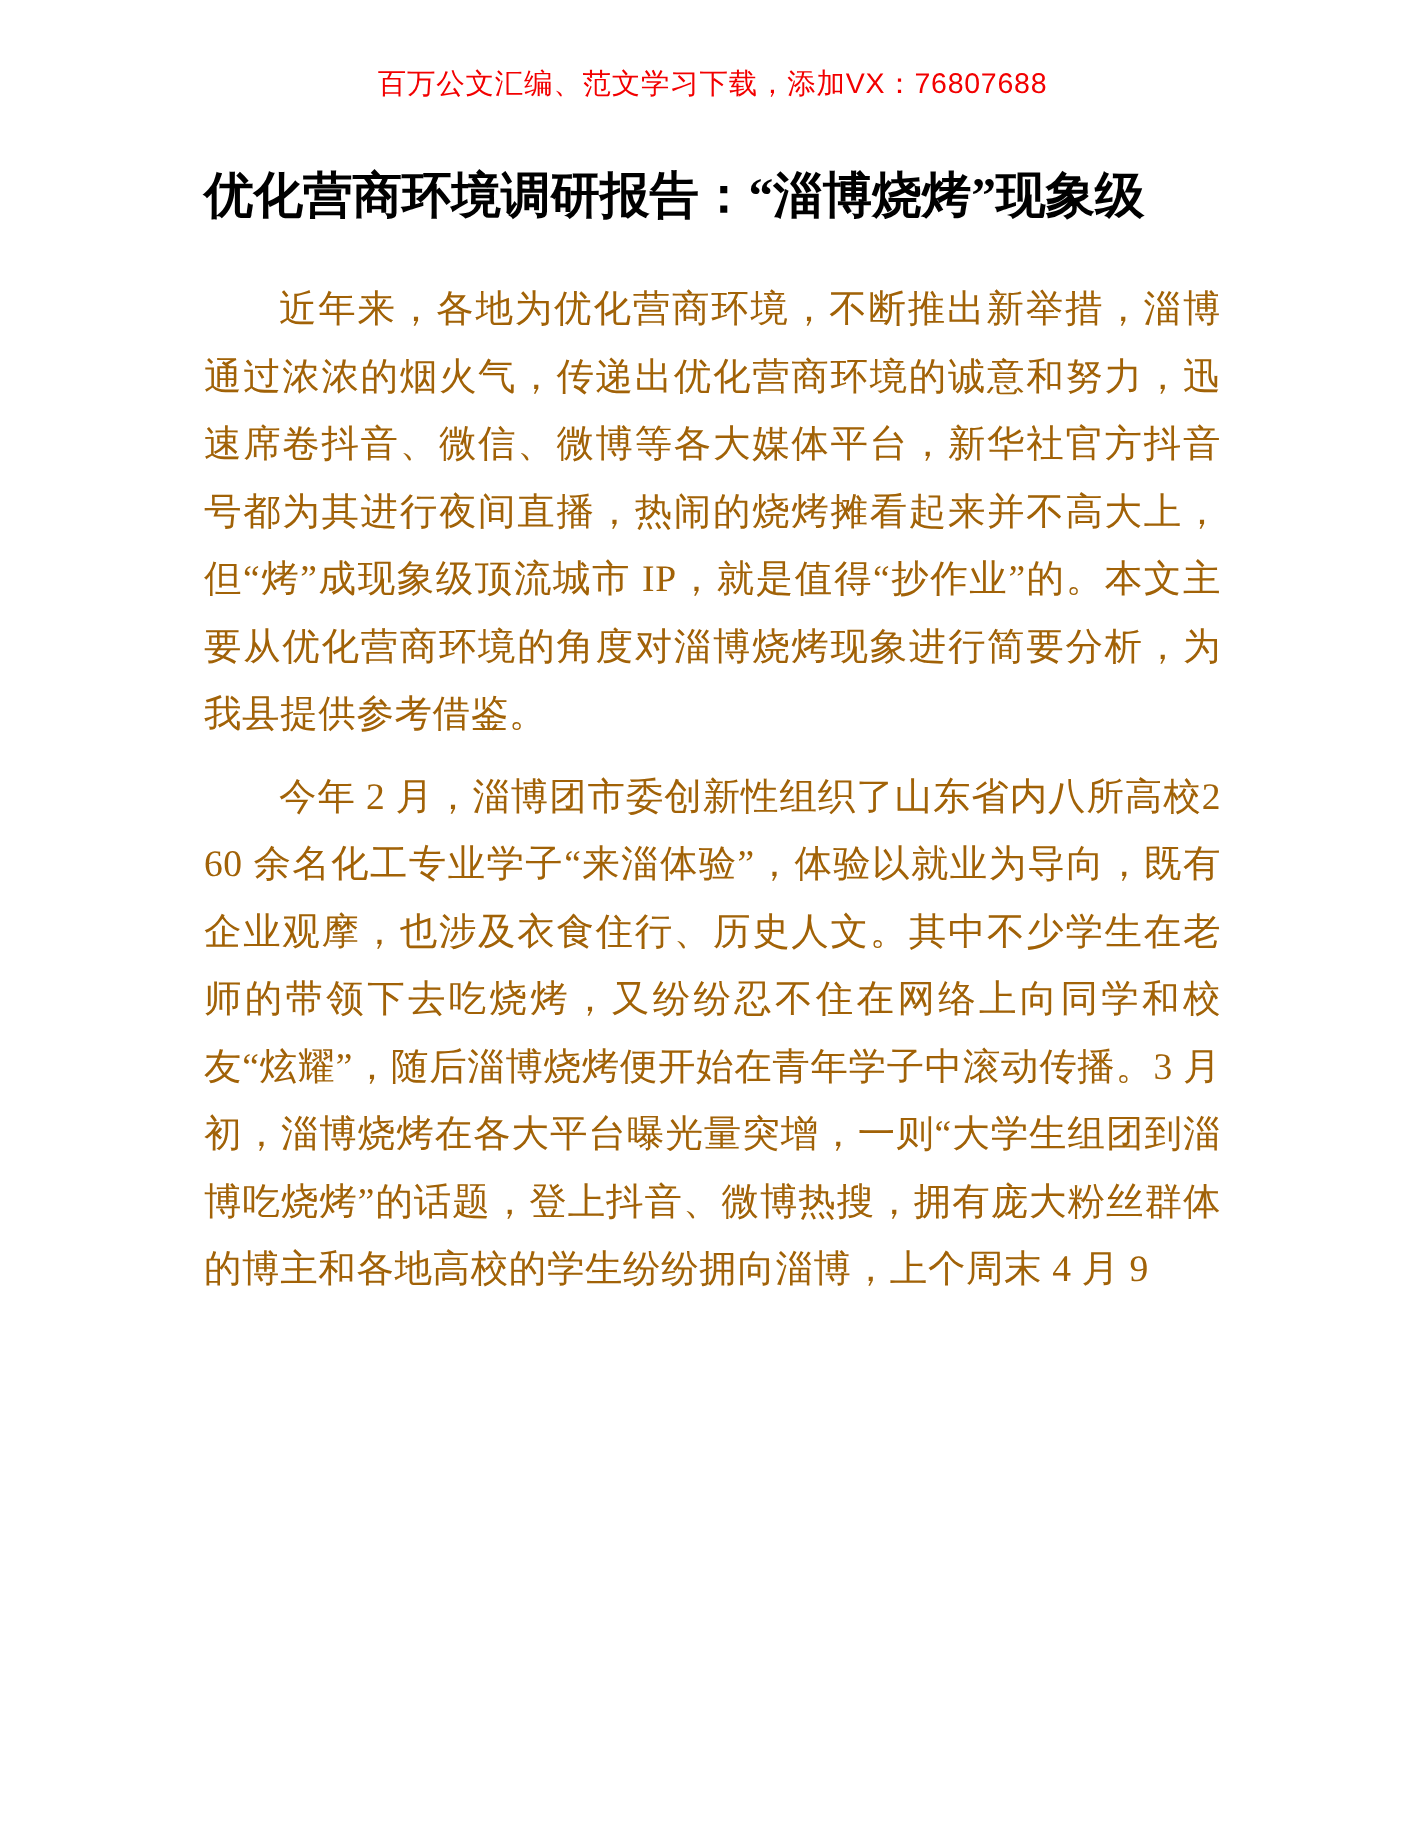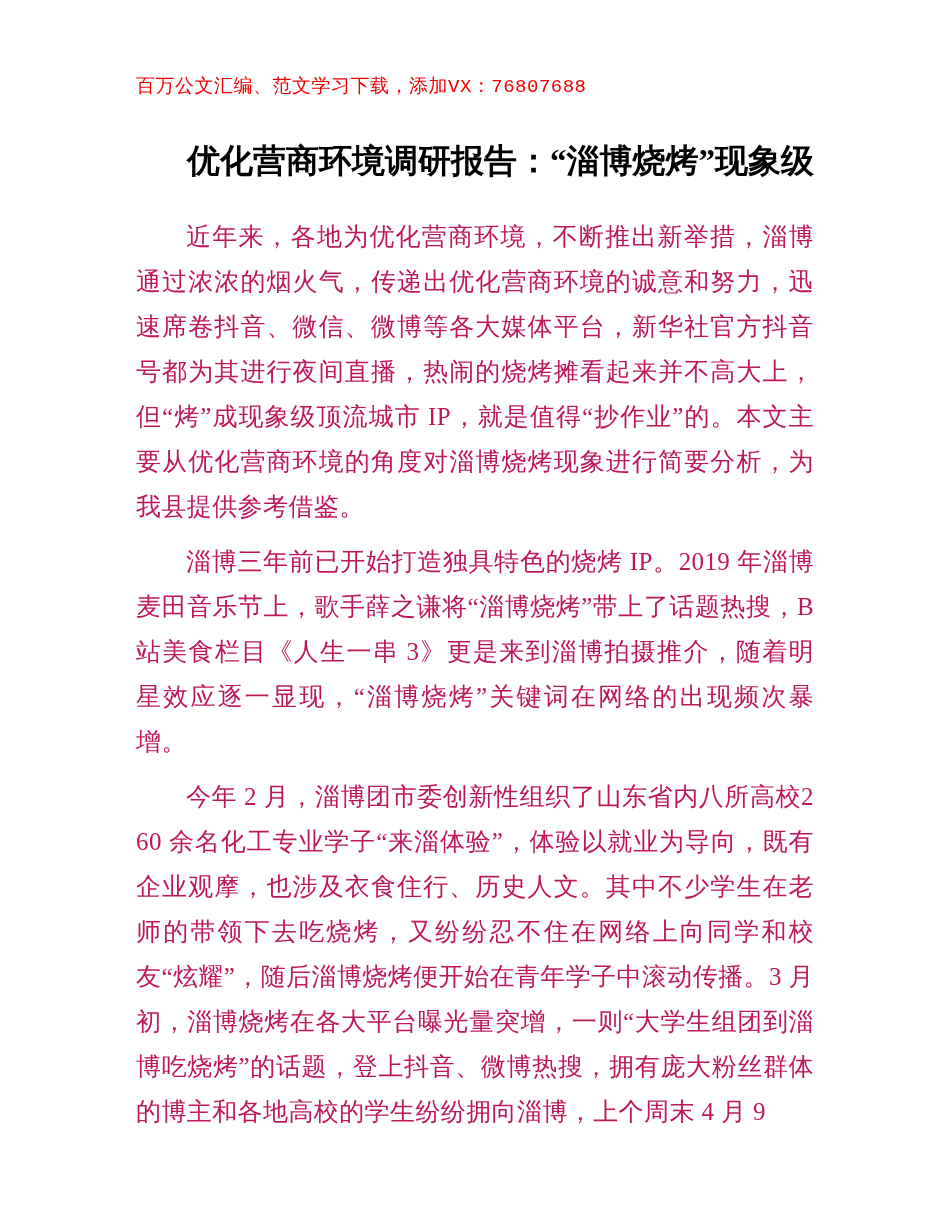--- a/index.html
+++ b/index.html
@@ -11,64 +11,62 @@
     width: 950px;
     min-height: 1230px;
     margin: 0 auto;
     box-sizing: border-box;
     background: #ffffff;
     padding: 46px 136px 60px 136px;
     font-family: "Liberation Serif", "DejaVu Serif", serif;
     color: #000000;
   }
   .promo {
-    text-align: left;
+    text-align: center;
     color: #f20000;
     font-size: 19px;
     line-height: 1.2;
     letter-spacing: 0.5px;
-    font-family: Liberation Mono, monospace;
-    margin-top: 30px;
+    font-family: Liberation Sans, sans-serif;
   }
   .title {
     margin: 36px 0 0 0;
-    text-align: right;
+    text-align: left;
     font-size: 33px;
     font-weight: bold;
     line-height: 1.62;
     color: #000000;
   }
   .title .title-line {
     display: block;
   }
   .content {
     margin-top: 26px;
   }
   .content p {
     margin: 0 0 10px 0;
     font-size: 25px;
     line-height: 45px;
     text-align: justify;
     text-justify: inter-ideograph;
     text-indent: 2em;
     letter-spacing: 0.4px;
     word-break: break-all;
-    color: #be185d;
+    color: #a16207;
   }
 </style>
 </head>
 <body>
 
 <div class="page">
 
   <div class="promo">百万公文汇编、范文学习下载，添加VX：76807688</div>
 
   <h1 class="title">
     <span class="title-line">优化营商环境调研报告：“淄博烧烤”现象级</span>
   </h1>
 
   <div class="content">
     <p>近年来，各地为优化营商环境，不断推出新举措，淄博通过浓浓的烟火气，传递出优化营商环境的诚意和努力，迅速席卷抖音、微信、微博等各大媒体平台，新华社官方抖音号都为其进行夜间直播，热闹的烧烤摊看起来并不高大上，但“烤”成现象级顶流城市 IP，就是值得“抄作业”的。本文主要从优化营商环境的角度对淄博烧烤现象进行简要分析，为我县提供参考借鉴。</p>
-    <p>淄博三年前已开始打造独具特色的烧烤 IP。2019 年淄博麦田音乐节上，歌手薛之谦将“淄博烧烤”带上了话题热搜，B站美食栏目《人生一串 3》更是来到淄博拍摄推介，随着明星效应逐一显现，“淄博烧烤”关键词在网络的出现频次暴增。</p>
     <p>今年 2 月，淄博团市委创新性组织了山东省内八所高校260 余名化工专业学子“来淄体验”，体验以就业为导向，既有企业观摩，也涉及衣食住行、历史人文。其中不少学生在老师的带领下去吃烧烤，又纷纷忍不住在网络上向同学和校友“炫耀”，随后淄博烧烤便开始在青年学子中滚动传播。3 月初，淄博烧烤在各大平台曝光量突增，一则“大学生组团到淄博吃烧烤”的话题，登上抖音、微博热搜，拥有庞大粉丝群体的博主和各地高校的学生纷纷拥向淄博，上个周末 4 月 9</p>
   </div>
 
 </div>
 
 </body></html>

